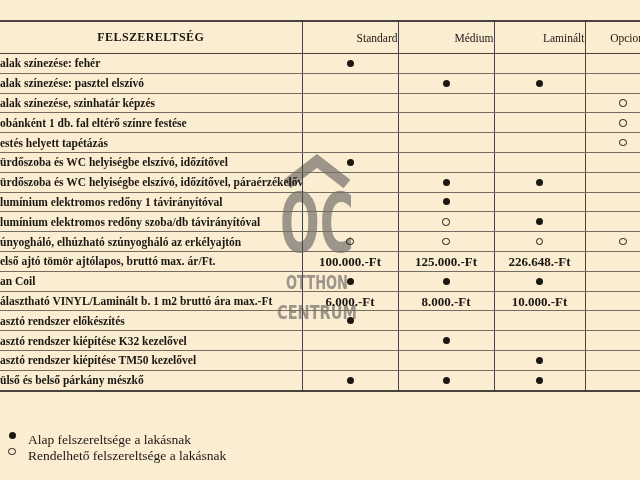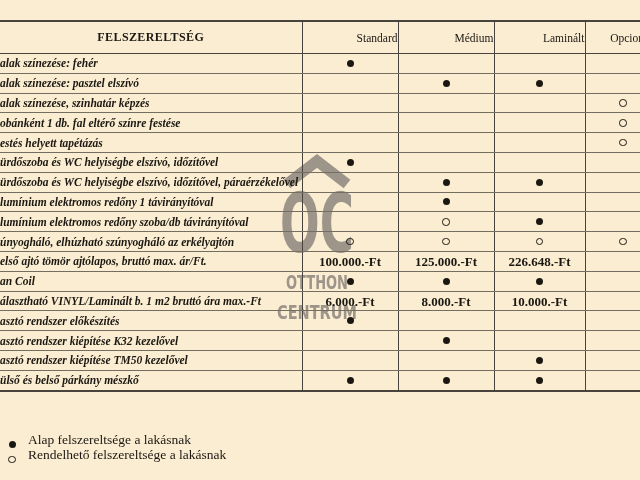--- a/index.html
+++ b/index.html
@@ -23,31 +23,31 @@
   .c1,.c2,.c3,.c4{border-left:1px solid var(--line,#48443d)}
   thead th{height:31px;border-bottom:1.5px solid var(--line,#48443d);vertical-align:middle}
   .feat-h{
     font-weight:bold;font-size:12px;letter-spacing:.4px;text-align:center;
     padding-right:66px;padding-bottom:7px;white-space:nowrap;
   }
   .col-h{font-weight:normal;font-size:11.5px;text-align:right;padding-top:10px;white-space:nowrap}
   tbody td{height:18.8px;vertical-align:middle}
   tbody tr:not(:last-child) td{border-bottom:1px solid var(--rowline,#746d61)}
   .label-cell{
-    font-style:italic;font-weight:bold;font-size:11.5px;
+    font-weight:bold;font-size:11.5px;
     padding-left:1px;white-space:nowrap;
   }
   .mark-cell{text-align:center}
   .dotf{width:7px;height:7px;border-radius:50%;background:var(--ink,#1b1812);margin:0 auto}
   .doto{width:7.5px;height:7.5px;border-radius:50%;border:1.5px solid var(--ink,#1b1812);
         background:transparent;margin:0 auto;box-sizing:border-box}
   .price{font-weight:bold;font-size:13px;white-space:nowrap}
   
   .legend{position:absolute;left:8px;top:432px;z-index:1}
-  .legend-row{display:flex;align-items:flex-end;height:15.5px}
+  .legend-row{display:flex;align-items:flex-start;height:15.5px}
   .legend-row .dotf,.legend-row .doto{margin:0}
   .legend-row .marker{width:8px;display:flex;justify-content:center}
   .legend-text{font-size:13.5px;margin-left:12px;white-space:nowrap}
 </style>
 </head>
 <body>
 
 <div class="watermark">
   <svg width="100" height="172" viewBox="0 0 100 172">
     <polyline points="17,31 47,8 77,31" fill="none" stroke="#9d948a" stroke-width="11"></polyline>

